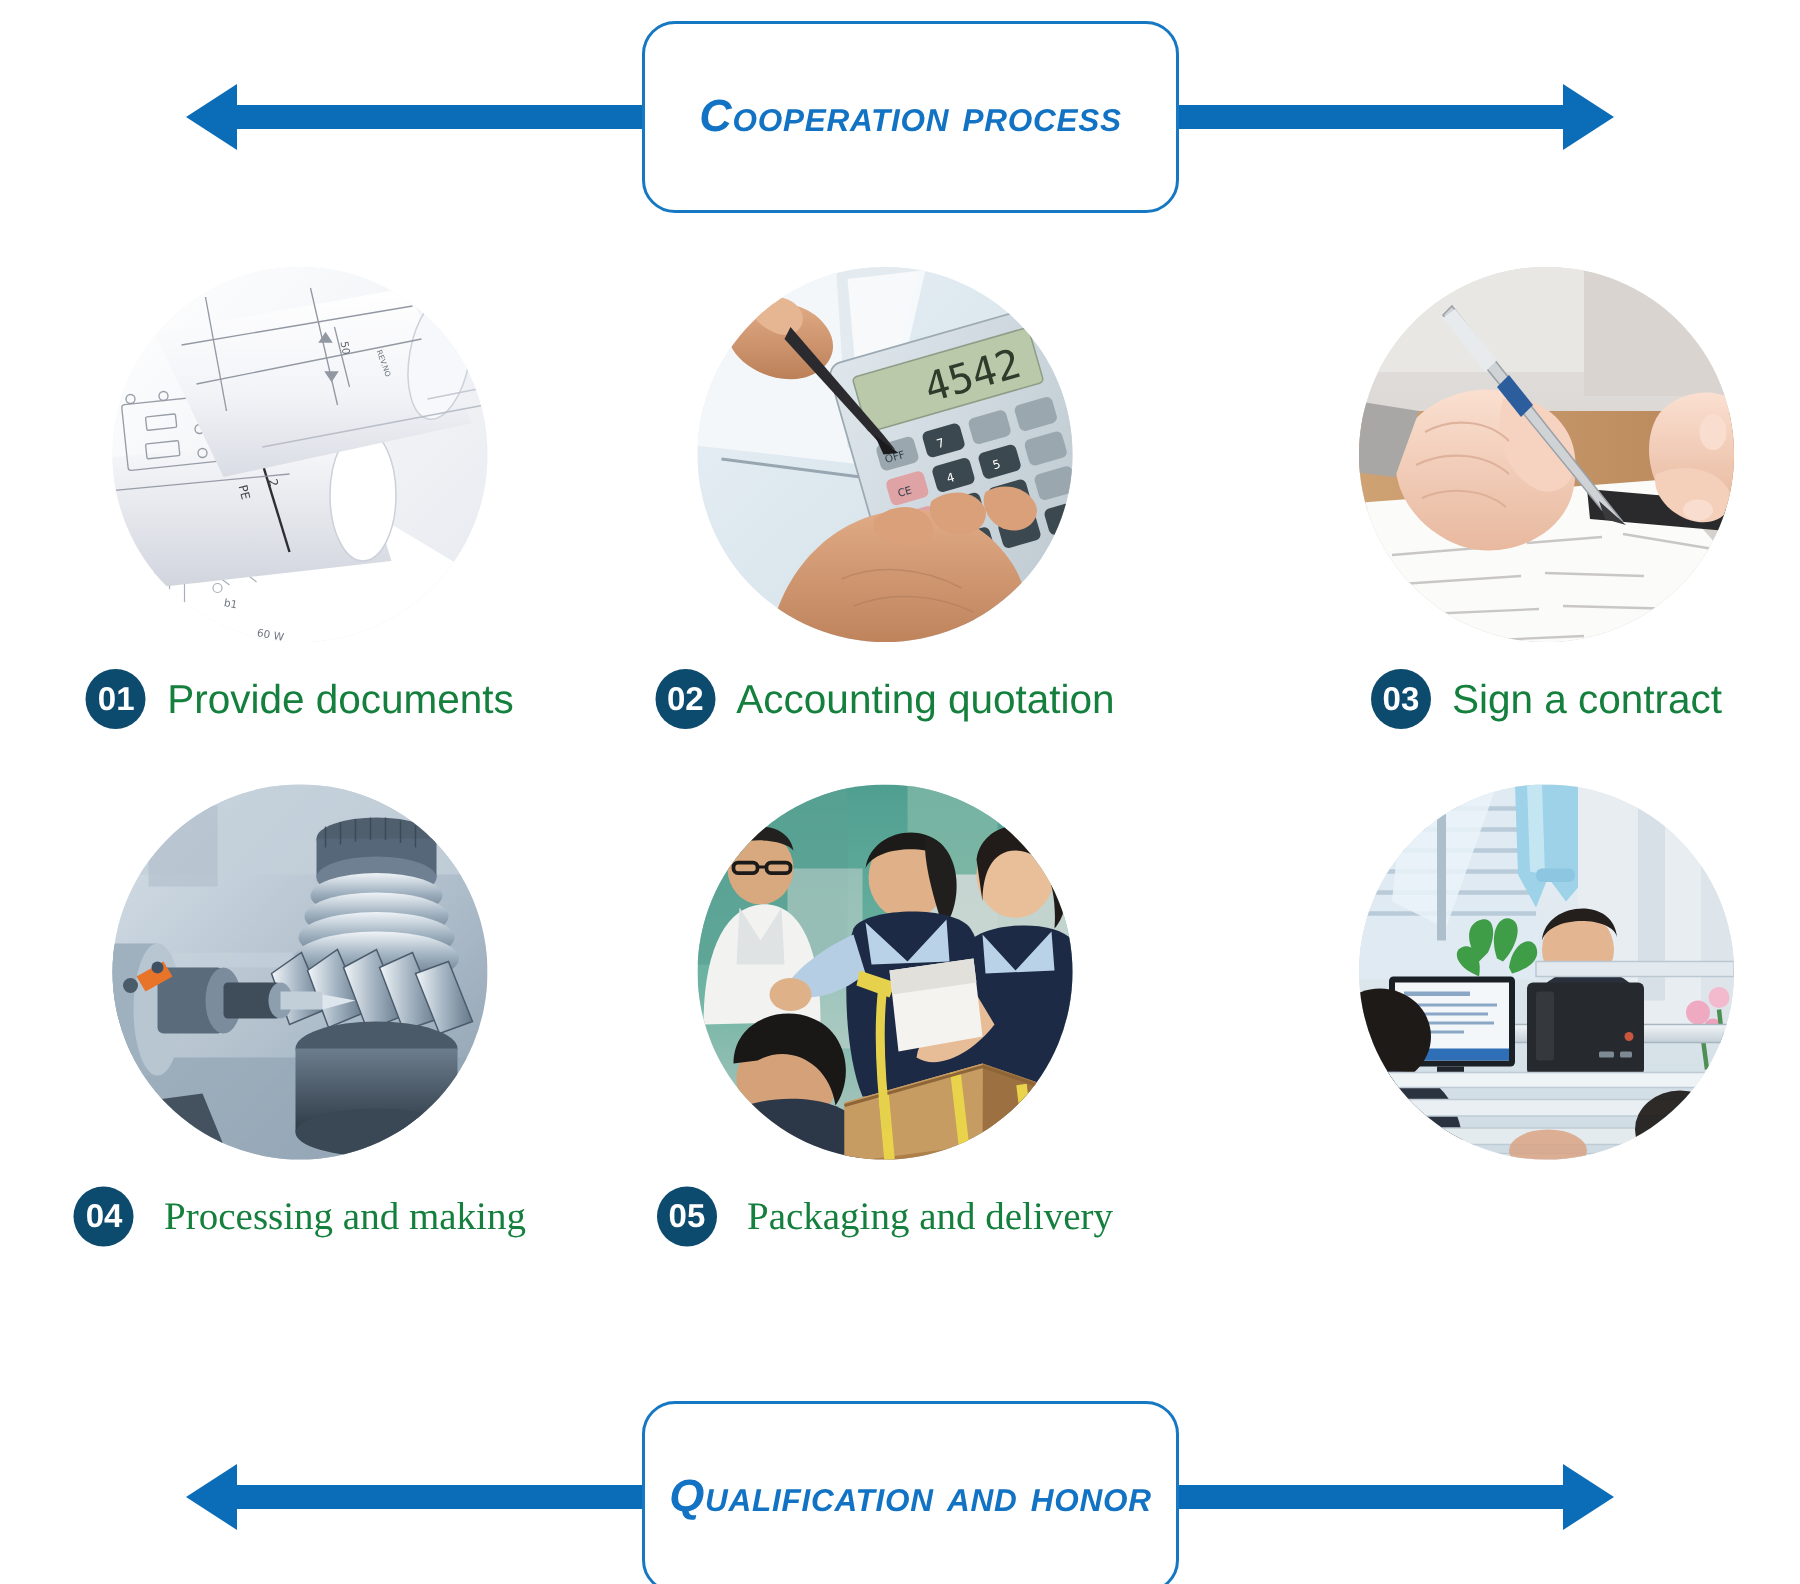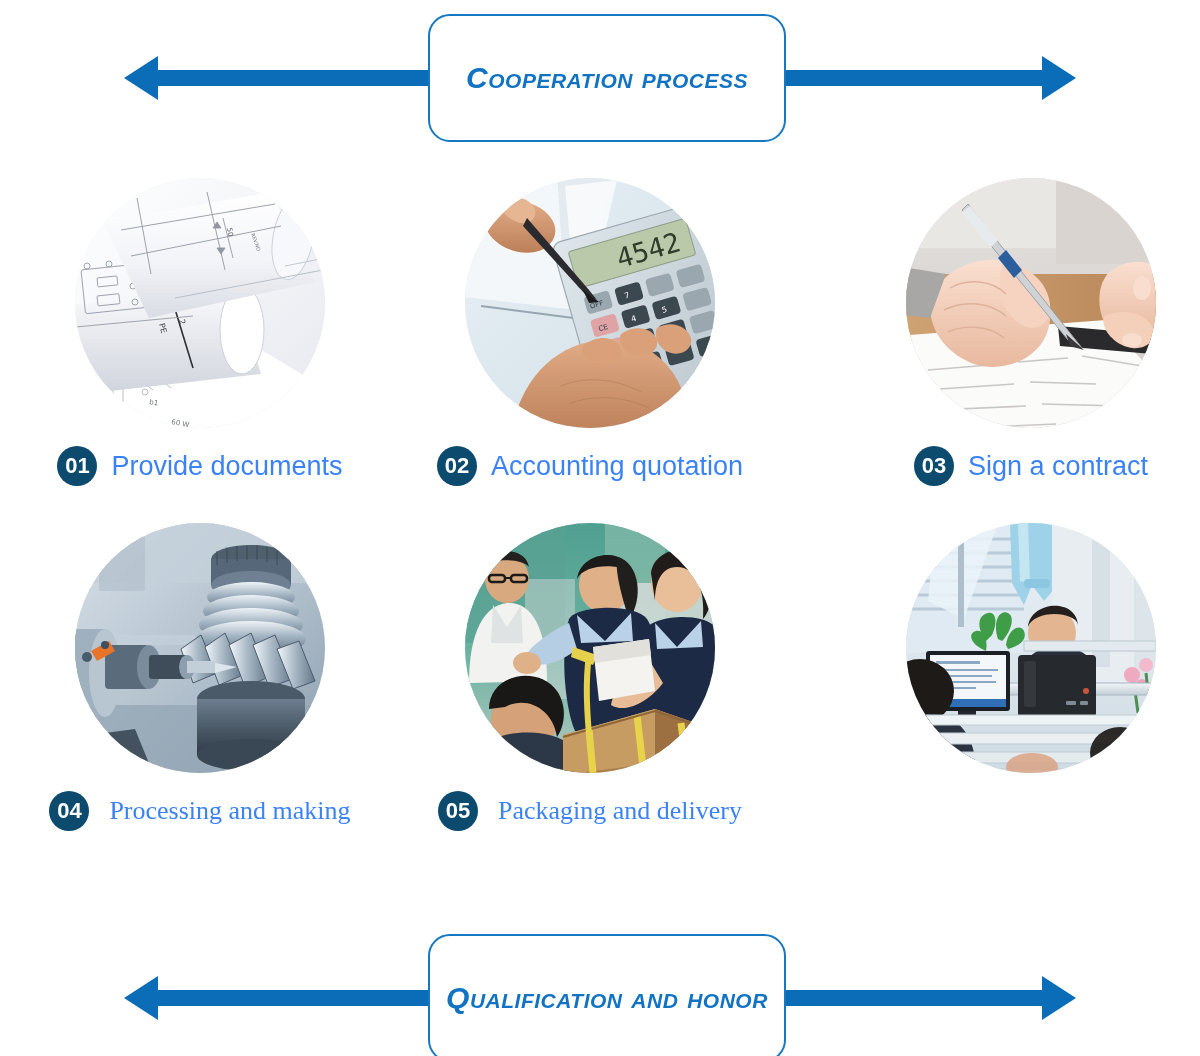--- a/index.html
+++ b/index.html
@@ -147,21 +147,21 @@
     font-weight: bold;
     display: flex;
     align-items: center;
     justify-content: center;
     line-height: 1;
   }
 
   .caption-text {
     font-family: "Liberation Sans", sans-serif;
     font-size: 27px;
-    color: #3b82f6;
+    color: #15803d;
     white-space: nowrap;
     line-height: 1;
   }
 
   
   .step-row.row2 .caption { gap: 20px; }
   .step-row.row2 .caption-text { font-size: 26px; font-family: Liberation Serif, serif; }
 </style>
 </head>
 <body>

